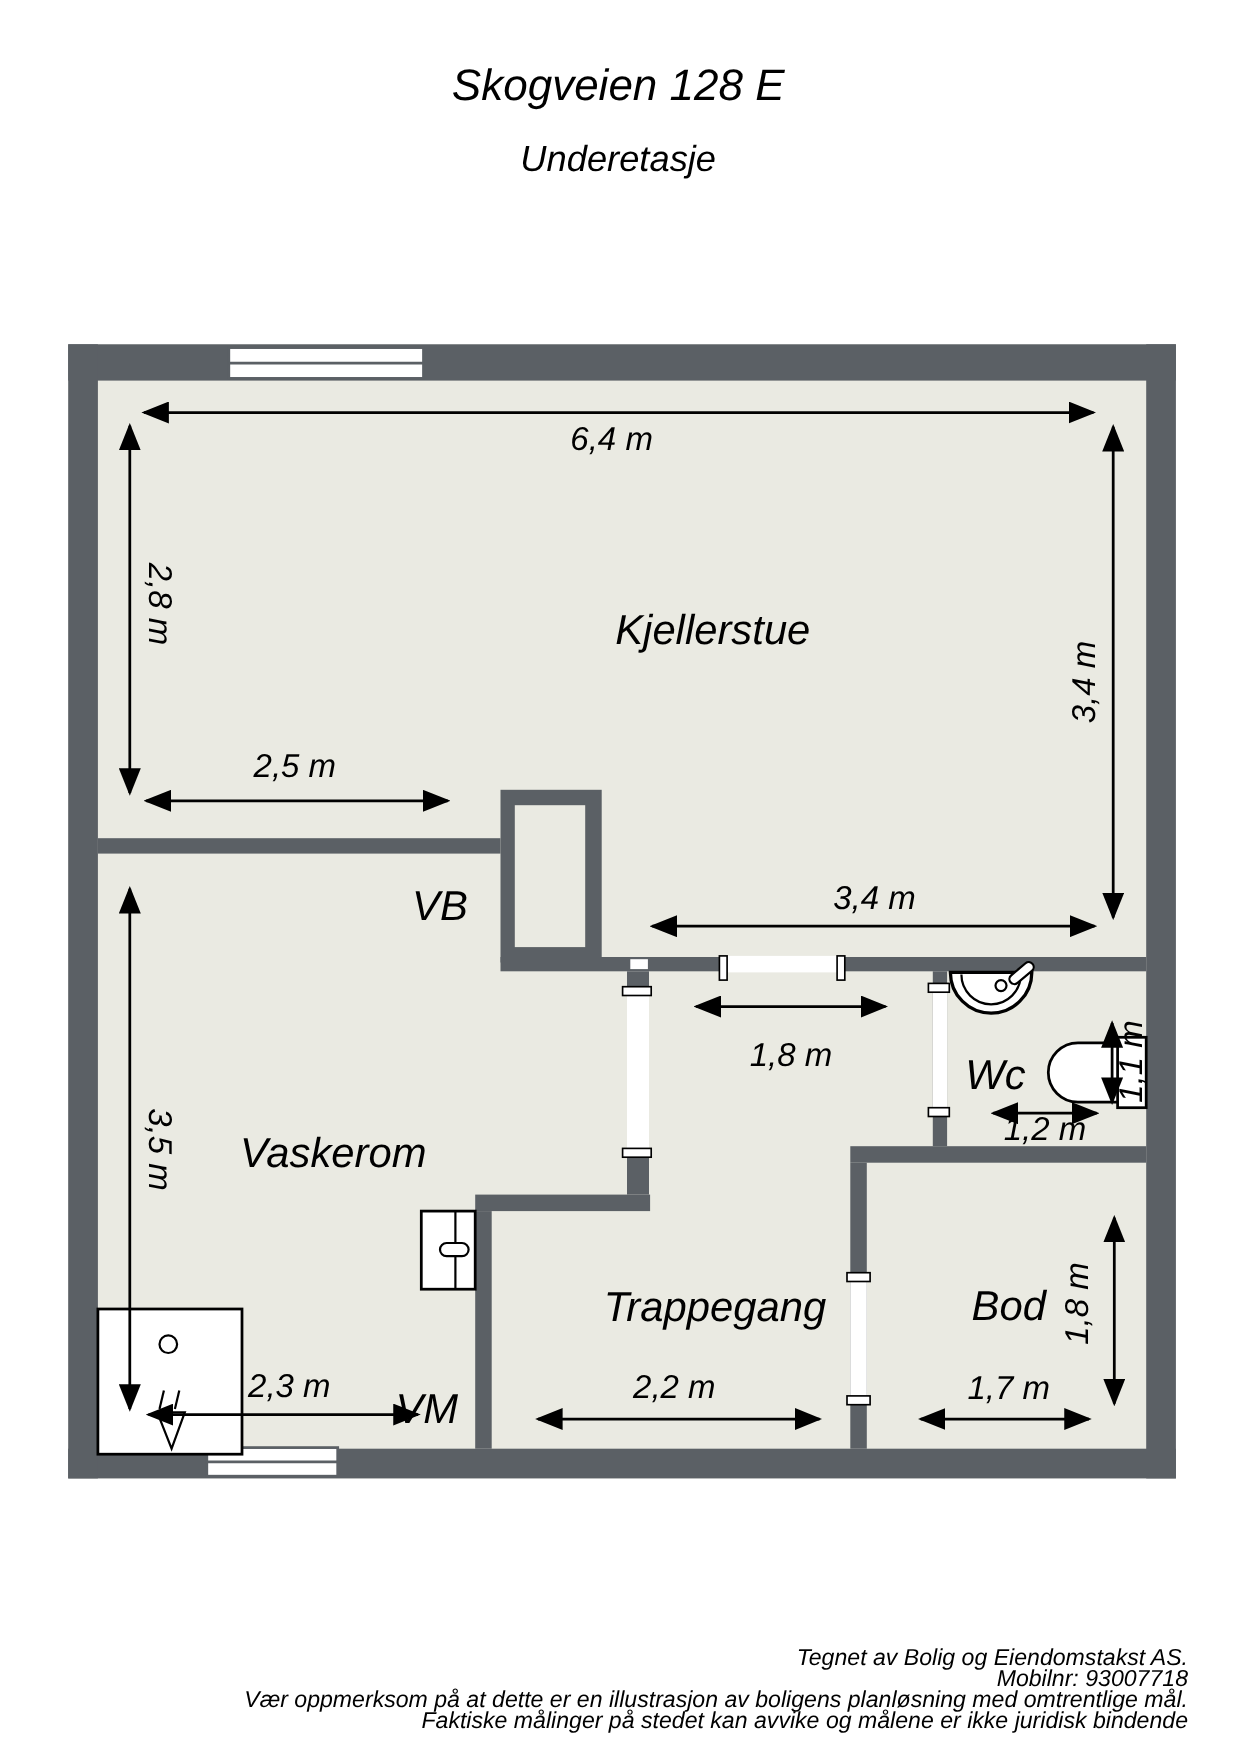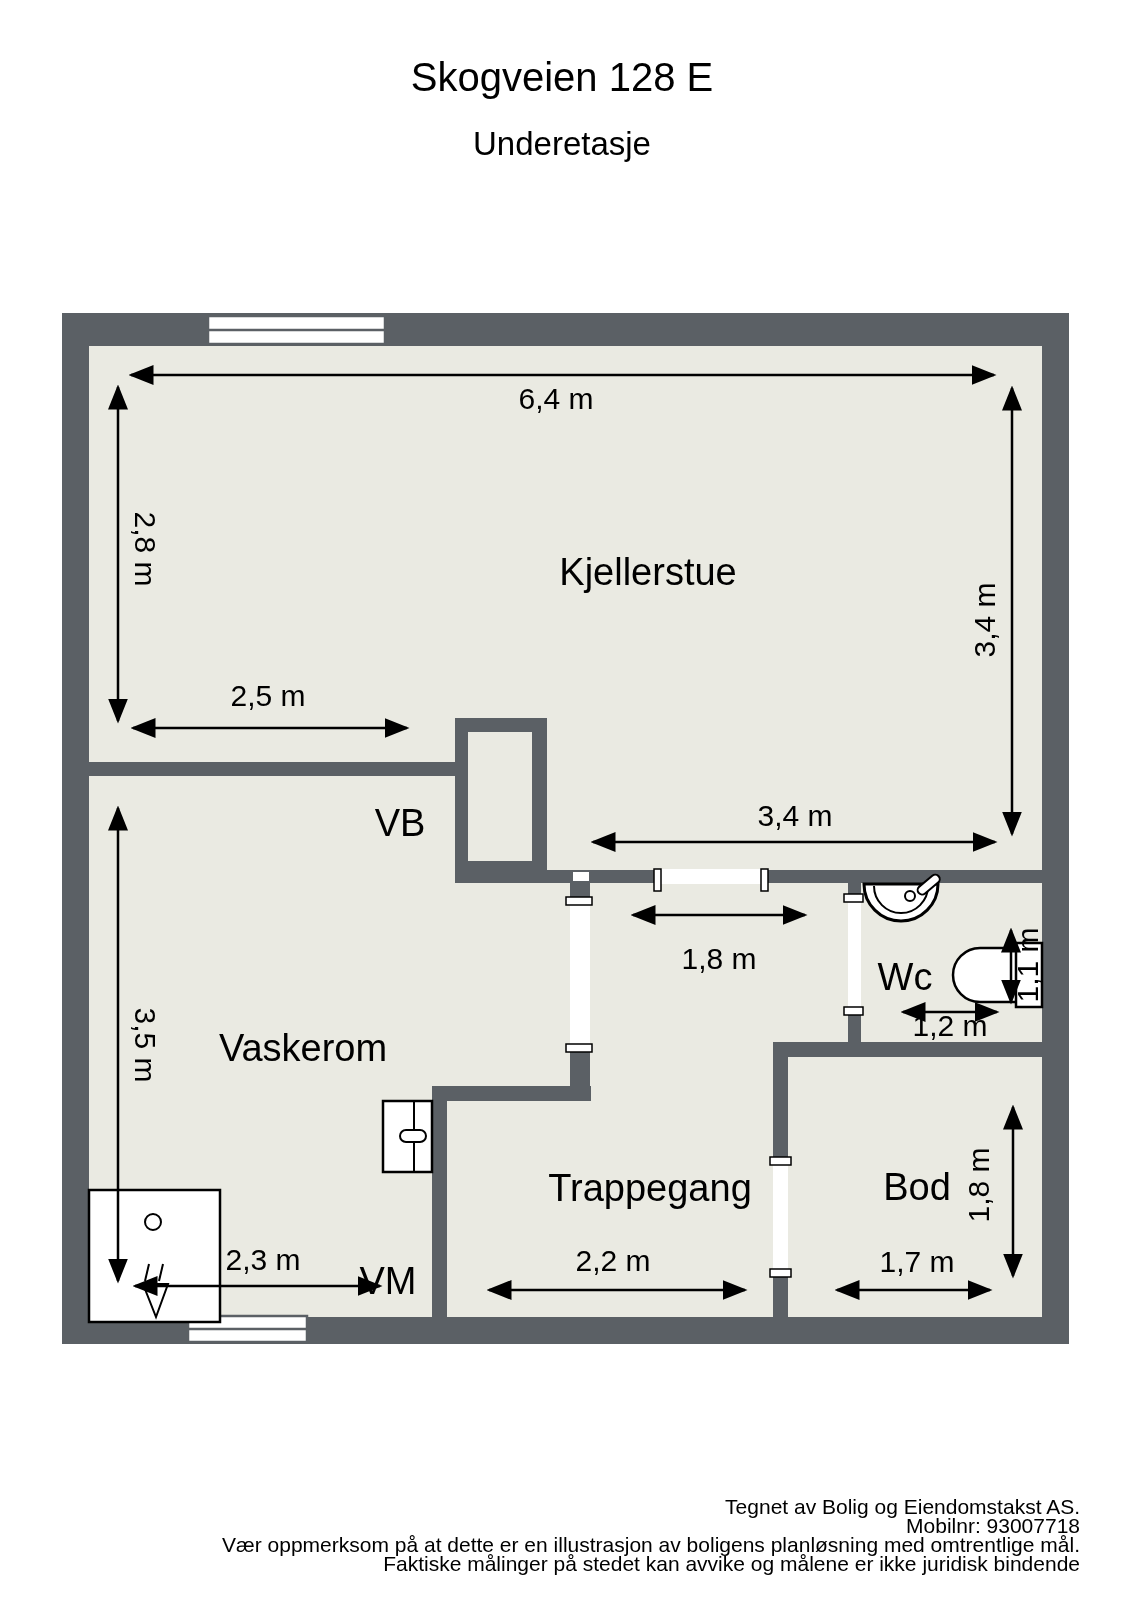--- a/index.html
+++ b/index.html
@@ -1,16 +1,16 @@
 <!DOCTYPE html>
 <html><head>
 <meta charset="utf-8">
 <style>
   html,body{margin:0;padding:0;background:#fff;}
-  #canvas{position:relative;width:1131px;height:1600px;background:#ffffff;overflow:hidden;}
+  #canvas{position:relative;width:1131px;height:1600px;background:#ffffff;overflow:hidden;font-style:italic;}
   svg{position:absolute;left:0;top:0;}
   text{font-family:"Liberation Sans", sans-serif;fill:#000;}
   .room-label{font-size:38px;}
   .dim-label{font-size:30px;}
   .title{font-size:40px;}
   .subtitle{font-size:33px;}
   .footer{font-size:21px;}
 </style>
 </head>
 <body>

